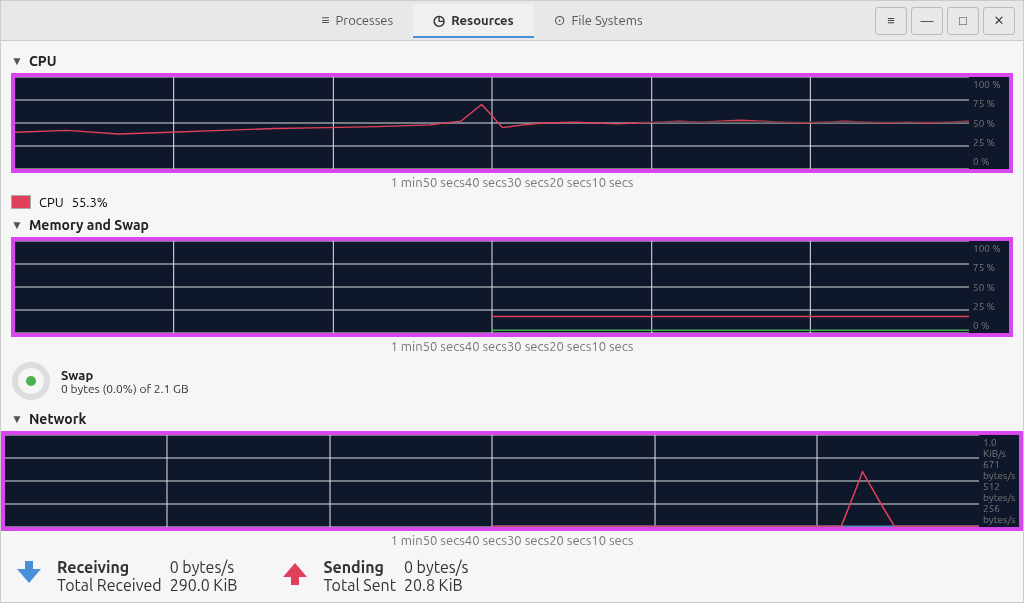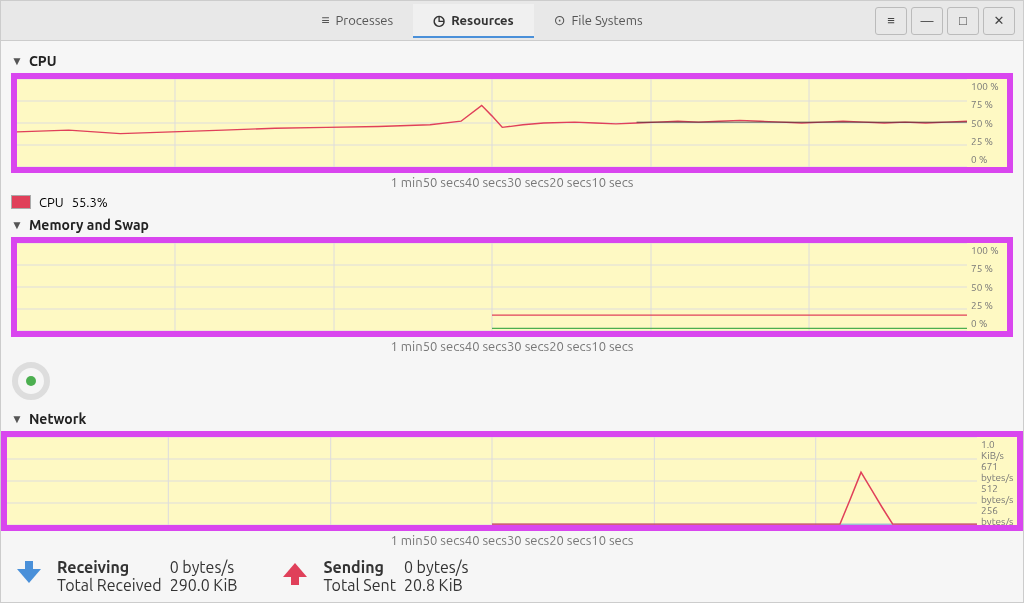--- a/index.html
+++ b/index.html
@@ -87,22 +87,22 @@
       color: #222;
       cursor: pointer;
     }
     .section-header .chevron {
       font-size: 12px;
       color: #555;
     }
 
     .chart-container {
       margin: 4px 10px 4px 10px;
-      background: #fef9c3;
-      border: 6px solid #d946ef;
+      background: #0f172a;
+      border: 4px solid #d946ef;
       position: relative;
       height: 100px;
     }
     .chart-area {
       width: 100%;
       height: 100%;
       position: relative;
       overflow: hidden;
     }
     .chart-labels-y {
@@ -347,20 +347,24 @@
 
         <div class="info-item">
           <div class="info-icon">
             <svg class="pie-svg" viewBox="0 0 40 40">
               <circle cx="20" cy="20" r="16" fill="none" stroke="#ddd" stroke-width="6"></circle>
               <circle cx="20" cy="20" r="16" fill="none" stroke="#4caf50" stroke-width="6" stroke-dasharray="0 100.5" stroke-dashoffset="25.1" transform="rotate(-90 20 20)"></circle>
 
               <circle cx="20" cy="20" r="5" fill="#4caf50"></circle>
             </svg>
           </div>
+          <div class="info-text">
+            <span class="label">Swap</span>
+            <span>0 bytes (0.0%) of 2.1 GB</span>
+          </div>
         </div>
       </div>
     </div>
 
     <div>
       <div class="section-header">
         <span class="chevron">▼</span>
         <span>Network</span>
       </div>
 

